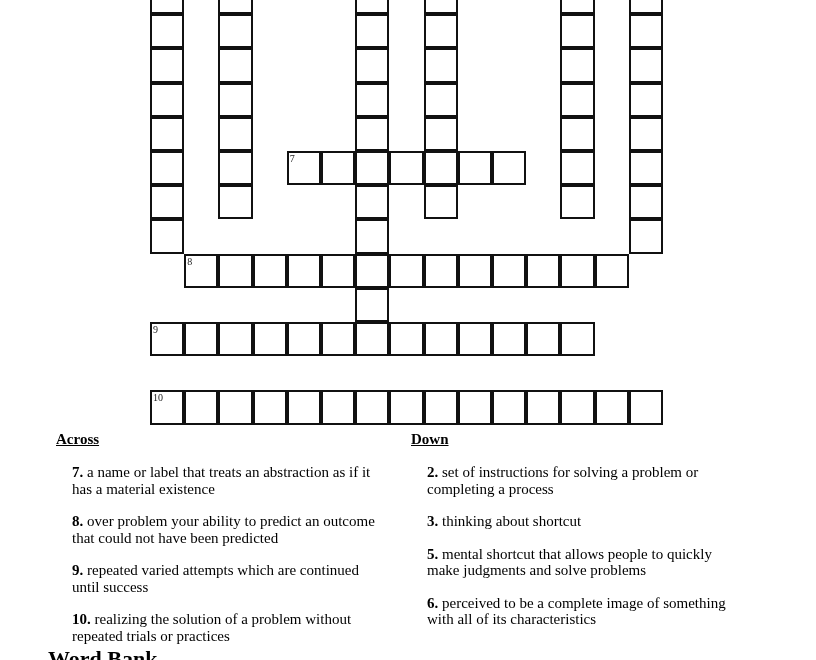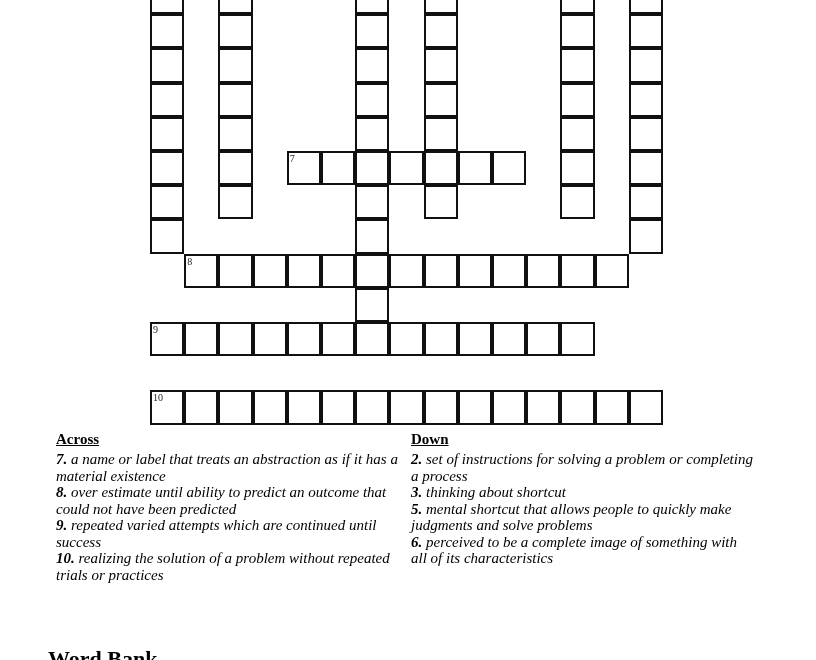--- a/index.html
+++ b/index.html
@@ -6,21 +6,21 @@
   body { width:816px; height:660px; position:relative; overflow:hidden;
          font-family:"Liberation Serif", "DejaVu Serif", serif; color:#000; }
   #grid { position:absolute; left:0; top:0; width:816px; height:430px; }
   .cell { position:absolute; width:34.2px; height:34.2px; box-sizing:border-box;
           border:2px solid #111; background:#fff; margin-left:-1px; margin-top:-1px; }
   .cell .num { position:absolute; left:1px; top:0px; font-size:10px; line-height:11px; color:#222; }
   .clues { position:absolute; top:430px; font-size:15px; line-height:16.5px; }
   .clues.across { left:56px; width:345px; }
   .clues.down { left:411px; width:345px; }
   .clues h3 { margin:0 0 3px 0; font-size:15px; font-weight:bold; text-decoration:underline; line-height:18px; }
-  .clue { margin:0;font-style:italic; }
+  .clue { margin:16px; }
   .clue b { font-weight:bold; }
   .word-bank { position:absolute; left:48px; top:646px; font-size:22px; font-weight:bold; margin:0; line-height:26px; }
 </style>
 </head>
 <body>
 
 <div id="grid">
     <div class="cell" style="left: 151px; top: -19px;"></div>
     <div class="cell" style="left: 151px; top: 15.2px;"></div>
     <div class="cell" style="left: 151px; top: 49.4px;"></div>
@@ -119,21 +119,21 @@
     <div class="cell" style="left: 493px; top: 391.4px;"></div>
     <div class="cell" style="left: 527.2px; top: 391.4px;"></div>
     <div class="cell" style="left: 561.4px; top: 391.4px;"></div>
     <div class="cell" style="left: 595.6px; top: 391.4px;"></div>
     <div class="cell" style="left: 629.8px; top: 391.4px;"></div>
   </div>
 
 <div class="clues across">
   <h3>Across</h3>
   <p class="clue"><b>7.</b><span> a name or label that treats an abstraction as if it has a material existence</span></p>
-  <p class="clue"><b>8.</b><span> over estimate until ability to predict an outcome that could not have been predicted</span></p>
+  <p class="clue"><b>8.</b><span> over problem your ability to predict an outcome that could not have been predicted</span></p>
   <p class="clue"><b>9.</b><span> repeated varied attempts which are continued until success</span></p>
   <p class="clue"><b>10.</b><span> realizing the solution of a problem without repeated trials or practices</span></p>
 </div>
 
 <div class="clues down">
   <h3>Down</h3>
   <p class="clue"><b>2.</b><span> set of instructions for solving a problem or completing a process</span></p>
   <p class="clue"><b>3.</b><span> thinking about shortcut</span></p>
   <p class="clue"><b>5.</b><span> mental shortcut that allows people to quickly make judgments and solve problems</span></p>
   <p class="clue"><b>6.</b><span> perceived to be a complete image of something with all of its characteristics</span></p>

